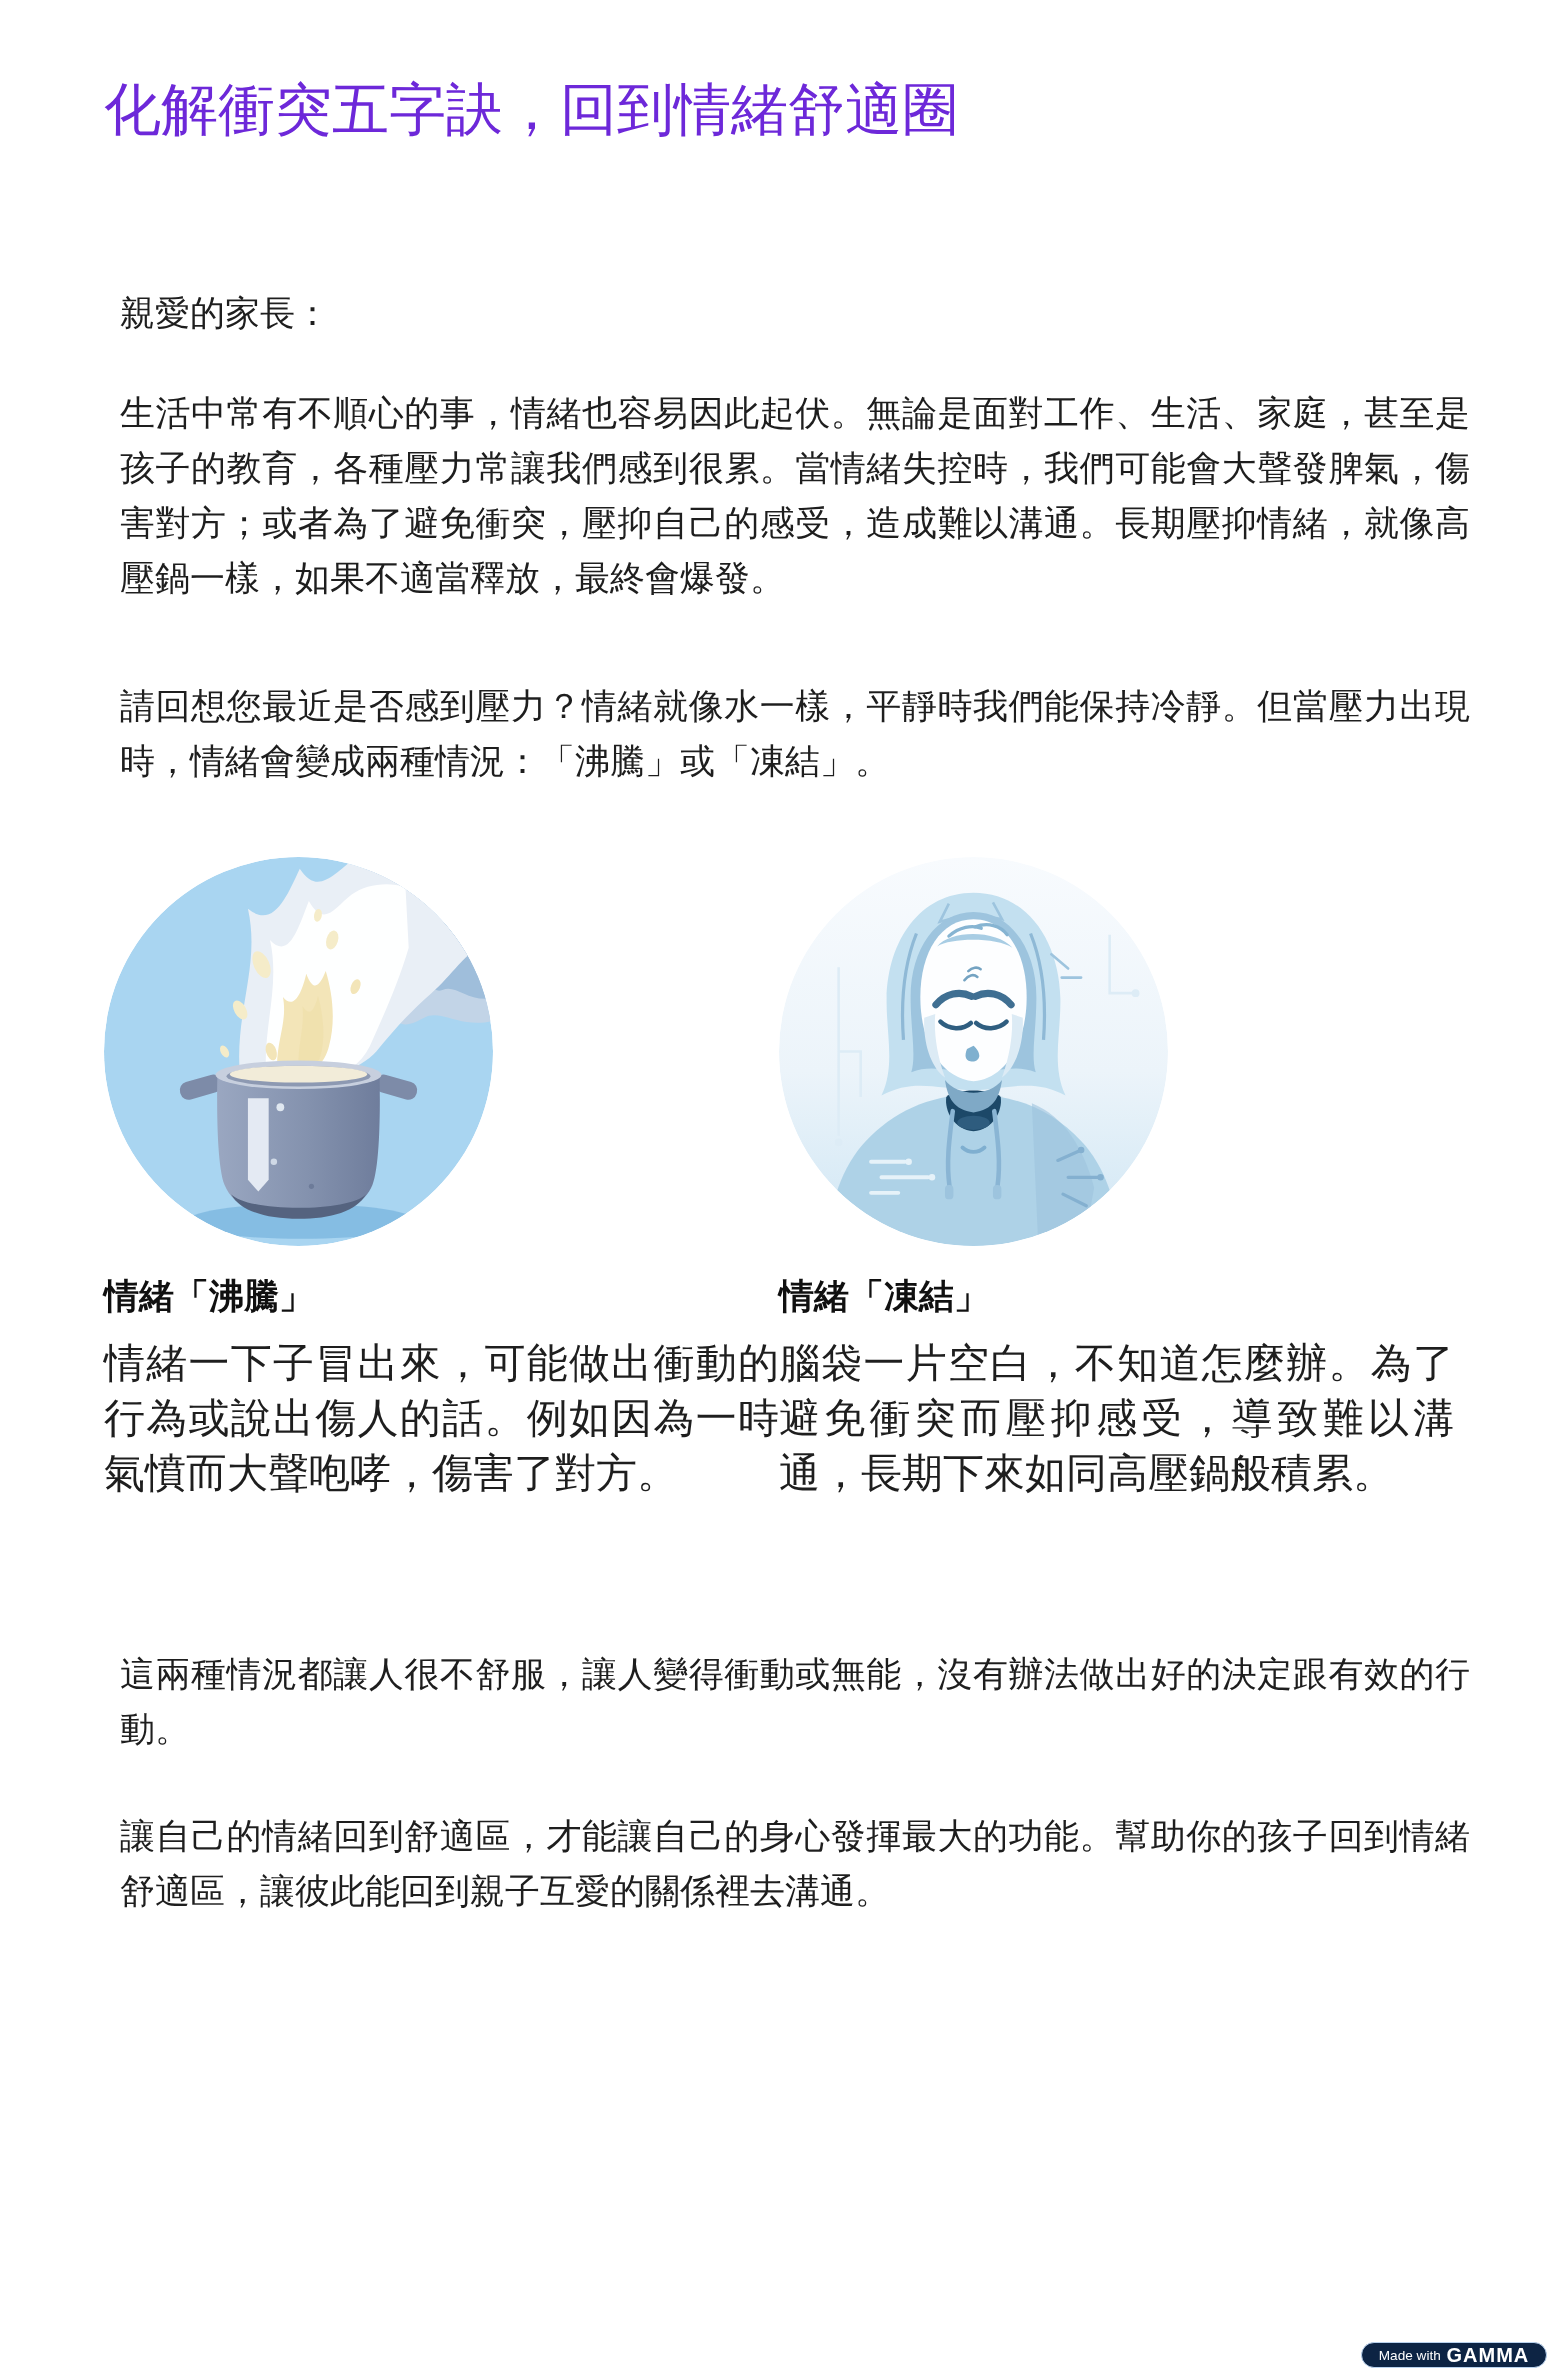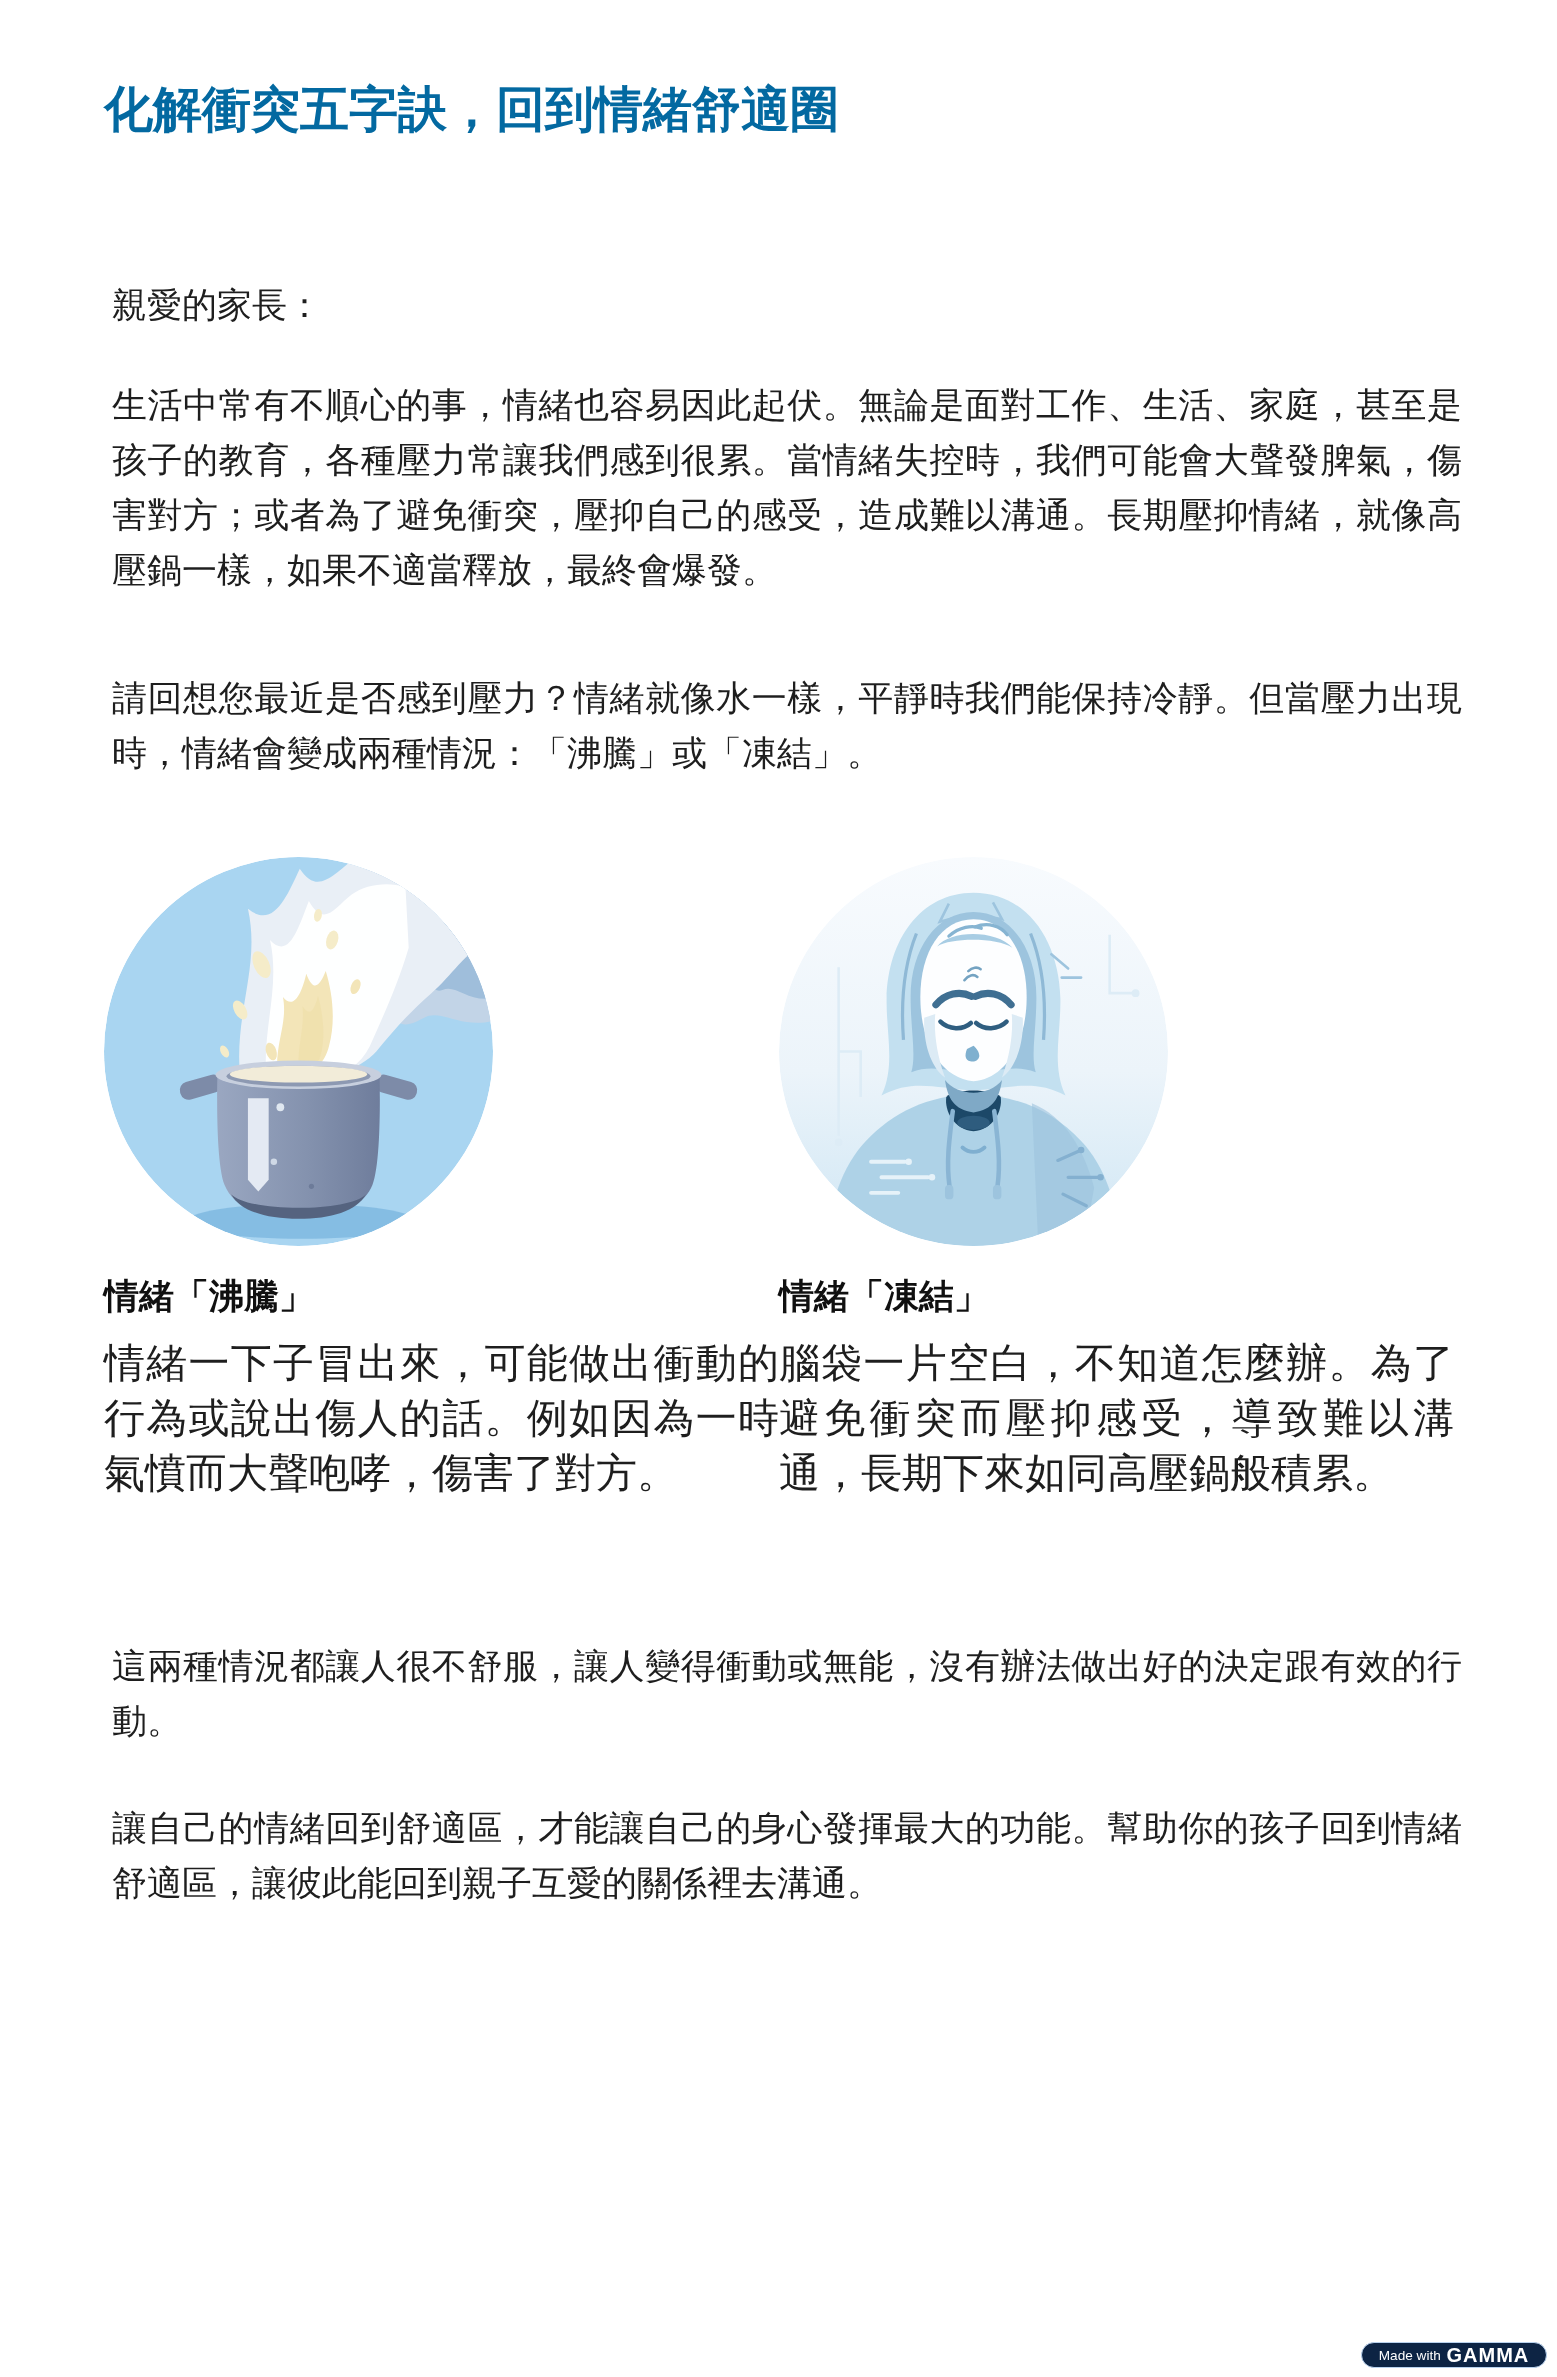--- a/index.html
+++ b/index.html
@@ -19,31 +19,31 @@
     width: 1557px;
     height: 2377px;
     background: #ffffff;
   }
   .page-title {
     position: absolute;
     left: 104px;
     top: 75px;
     width: 1350px;
     margin: 0;
-    font-size: 49px;
+    font-size: 57px;
     line-height: 69px;
-    font-weight: 700;
-    color: #0369a1;
+    font-weight: 400;
+    color: #6d28d9;
     letter-spacing: 0;
   }
   .para {
     position: absolute;
     left: 104px;
     width: 1350px;
-    margin: 8px;
+    margin: 16px;
     font-size: 35px;
     line-height: 55px;
     color: #1e1e1e;
     text-align: justify;
   }
   .greeting { top: 269px; }
   .p1 { top: 369px; }
   .p2 { top: 662px; }
   .p3 { top: 1630px; }
   .p4 { top: 1792px; }

